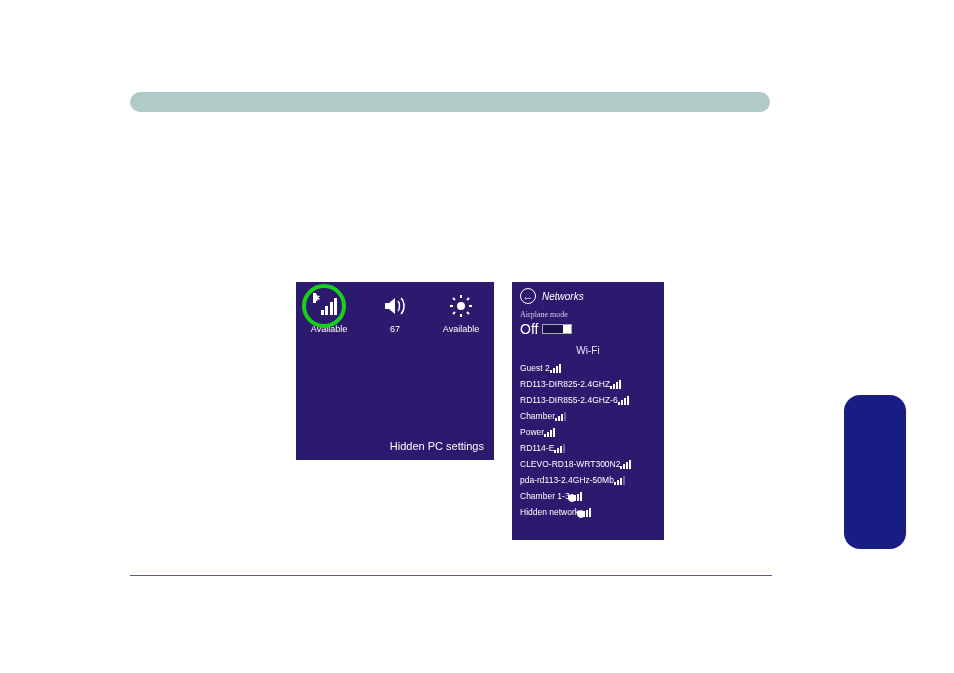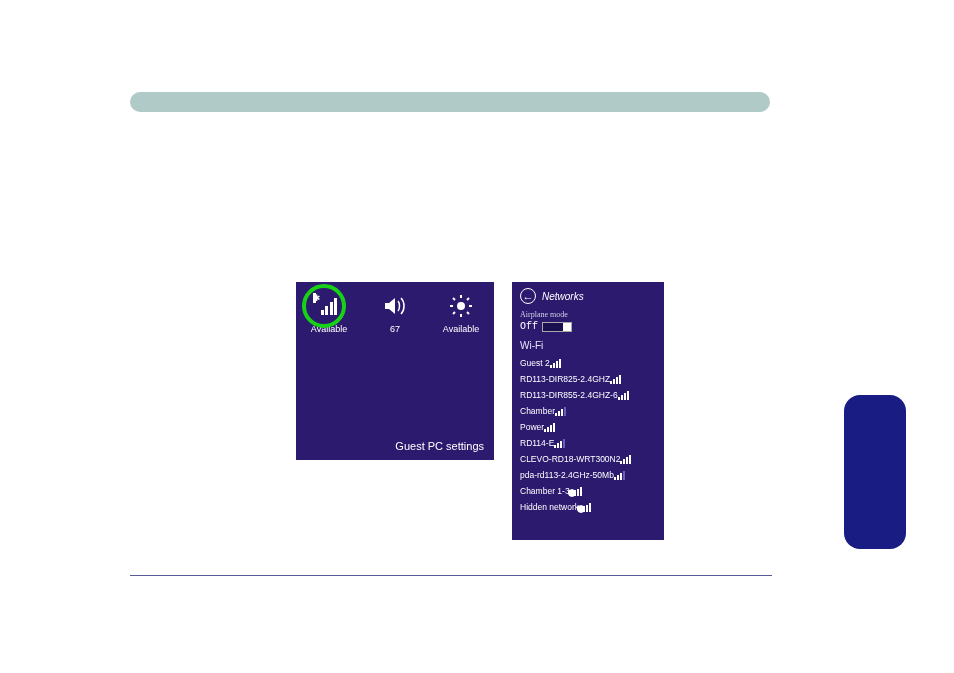--- a/index.html
+++ b/index.html
@@ -130,22 +130,21 @@
   .airplane-row {
     font-size: 8px;
     color: #d0cfe8;
     font-family: Liberation Serif, serif;
   }
   .airplane-toggle {
     display: flex;
     align-items: center;
     gap: 4px;
     margin: 2px 0 8px 0;
-    font-size: 10px;
-    font-family: Liberation Mono, monospace;
+    font-size: 14px;
   }
   .toggle-switch {
     width: 30px;
     height: 10px;
     background: #1a1050;
     border: 1px solid #aaa;
     position: relative;
     cursor: pointer;
   }
   .toggle-knob {
@@ -153,20 +152,21 @@
     right: 0;
     top: 0;
     width: 8px;
     height: 100%;
     background: #fff;
   }
   .wifi-label {
     font-size: 10px;
     margin: 6px 0 4px 0;
     color: #e8e6f7;
+    text-align: center;
   }
   .network-list {
     list-style: none;
   }
   .network-item {
     display: flex;
     align-items: center;
     padding: 3px 0;
     font-size: 8.5px;
     cursor: pointer;
@@ -265,21 +265,21 @@
               <line x1="4" y1="20" x2="6" y2="18"></line>
                 <line x1="18" y1="6" x2="20" y2="4"></line>
             </g>
           </svg>
         </div>
         <div class="tile-label">Available</div>
       </div>
     </div>
 
 
-    <div class="change-settings">Guest PC settings</div>
+    <div class="change-settings">Hidden PC settings</div>
   </div>
 
   <div class="networks-panel">
     <div class="net-header">
       <div class="back-arrow">←</div>
       <div class="net-title">Networks</div>
     </div>
     <div class="airplane-row">Airplane mode</div>
     <div class="airplane-toggle">
       <span>Off</span>

